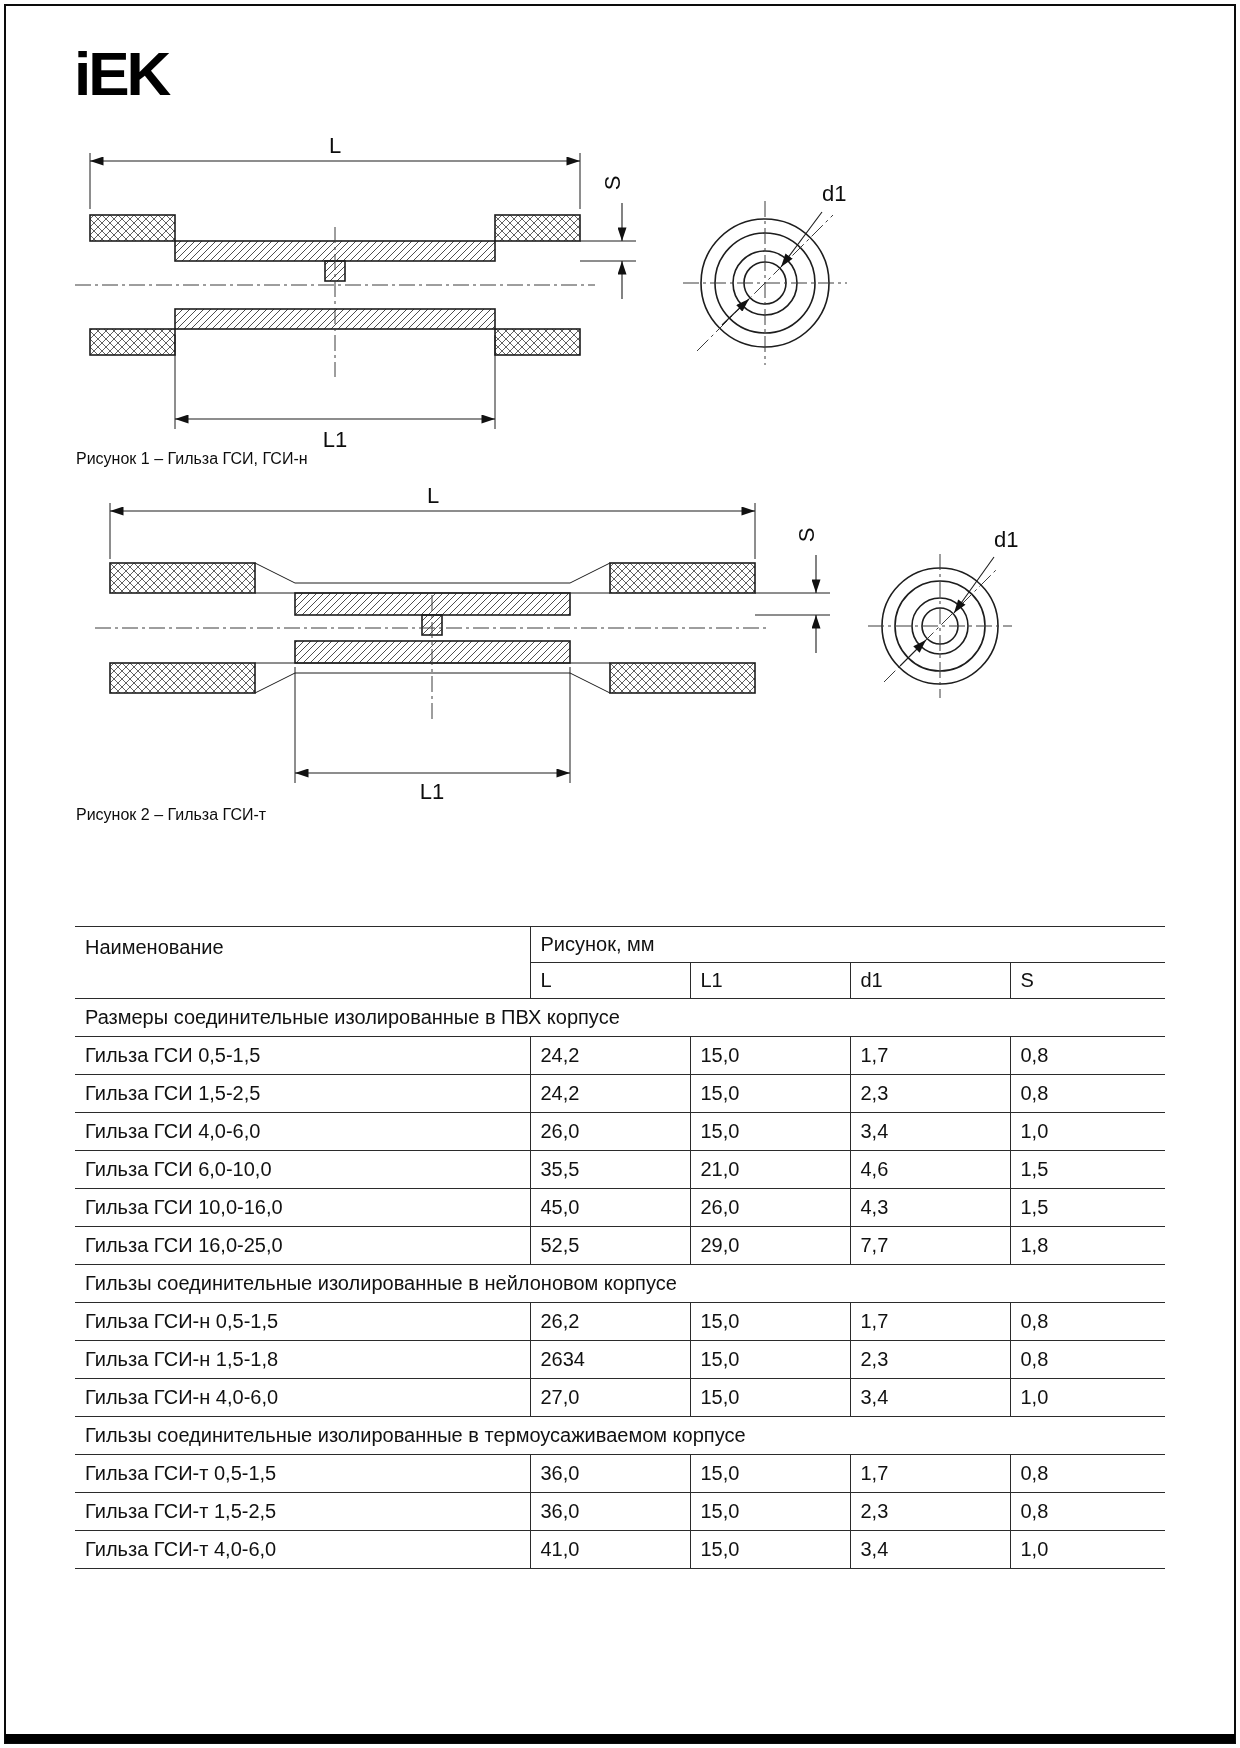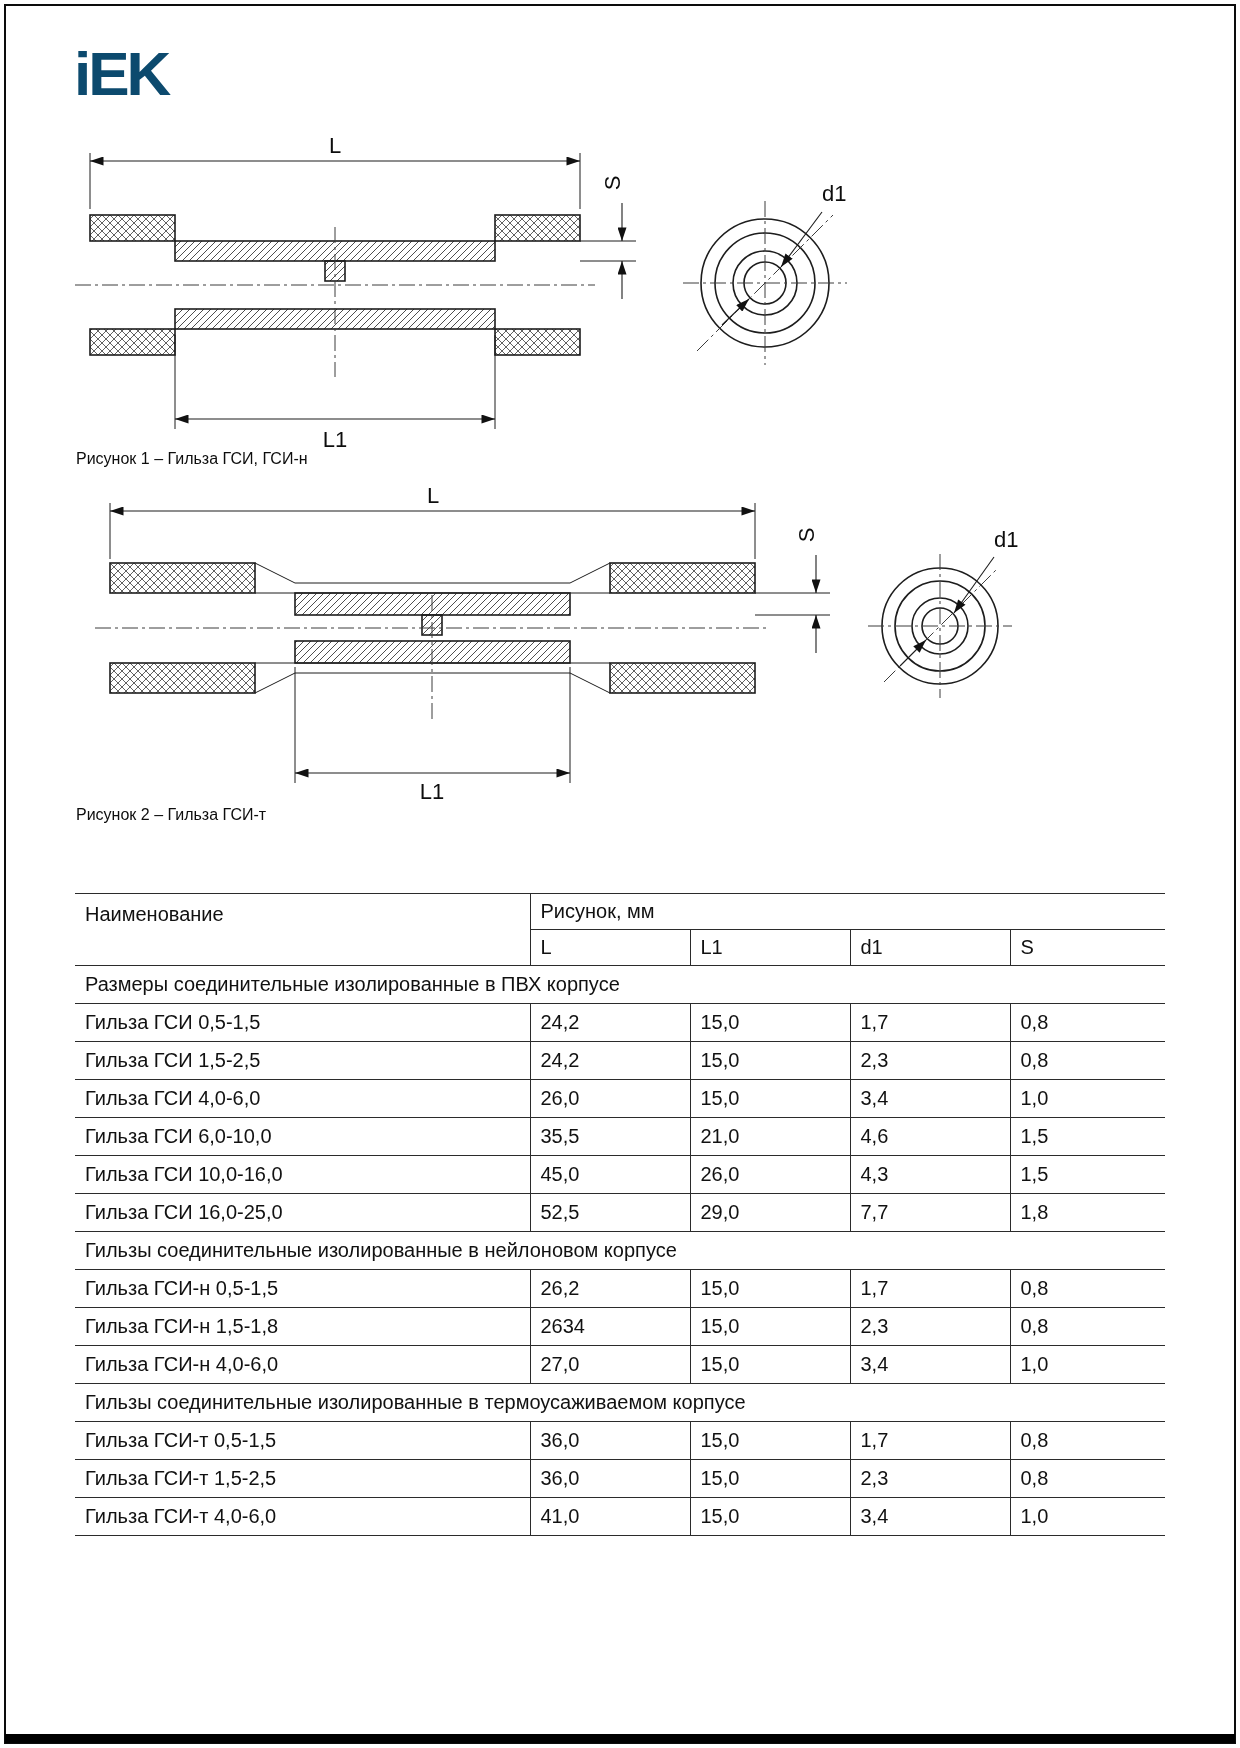--- a/index.html
+++ b/index.html
@@ -6,38 +6,38 @@
   html,body { background:#ffffff; }
   .page {
     position:relative; width:1240px; height:1748px; background:#fff;
     font-family:"Liberation Sans", sans-serif; color:#111; overflow:hidden; margin:0 auto;
   }
   .page-border { position:absolute; inset:4px; border:2px solid #0c0c0c; pointer-events:none; }
   .bottom-bar { position:absolute; left:5px; right:5px; bottom:5px; height:9px; background:#000; }
 
   .logo {
     position:absolute; left:74px; top:38px;
-    font-size:62px; font-weight:bold; letter-spacing:-3px; color:#0c4a6e;
+    font-size:62px; font-weight:bold; letter-spacing:-3px; color:#000000;
   }
 
   .fig { position:absolute; }
   .fig1 { left:70px; top:135px; }
   .fig2 { left:70px; top:483px; }
 
   .fig .out  { stroke:#1d1d1d; stroke-width:1.6; }
   .fig .thin { stroke:#1d1d1d; stroke-width:1; fill:none; }
   .fig .dim  { stroke:#1d1d1d; stroke-width:1.1; fill:none; }
   .fig .cl   { stroke:#3c3c3c; stroke-width:1; fill:none; stroke-dasharray:16 4 3 4; }
   .fig text  { font-size:22px; fill:#0d0d0d; }
 
   .caption { position:absolute; left:76px; font-size:16px; color:#0d0d0d; }
   .cap1 { top:450px; }
   .cap2 { top:806px; }
 
-  .tblwrap { position:absolute; left:75px; top:893px; width:1090px; }
+  .tblwrap { position:absolute; left:75px; top:926px; width:1090px; }
   table.dims { width:100%; border-collapse:collapse; font-size:20px; table-layout:fixed; }
   table.dims td, table.dims th {
     border:1.5px solid #2b2b2b; padding:6px 10px; font-weight:normal;
     text-align:left; vertical-align:middle; height:38px; overflow:hidden; white-space:nowrap;
   }
   table.dims th { height:36px; }
   table.dims th.name { vertical-align:top; padding-top:9px; }
   table.dims td:first-child, table.dims th:first-child { border-left:none; }
   table.dims td:last-child, table.dims th:last-child { border-right:none; }
   table.dims tr.section td { border-left:none; border-right:none; }

